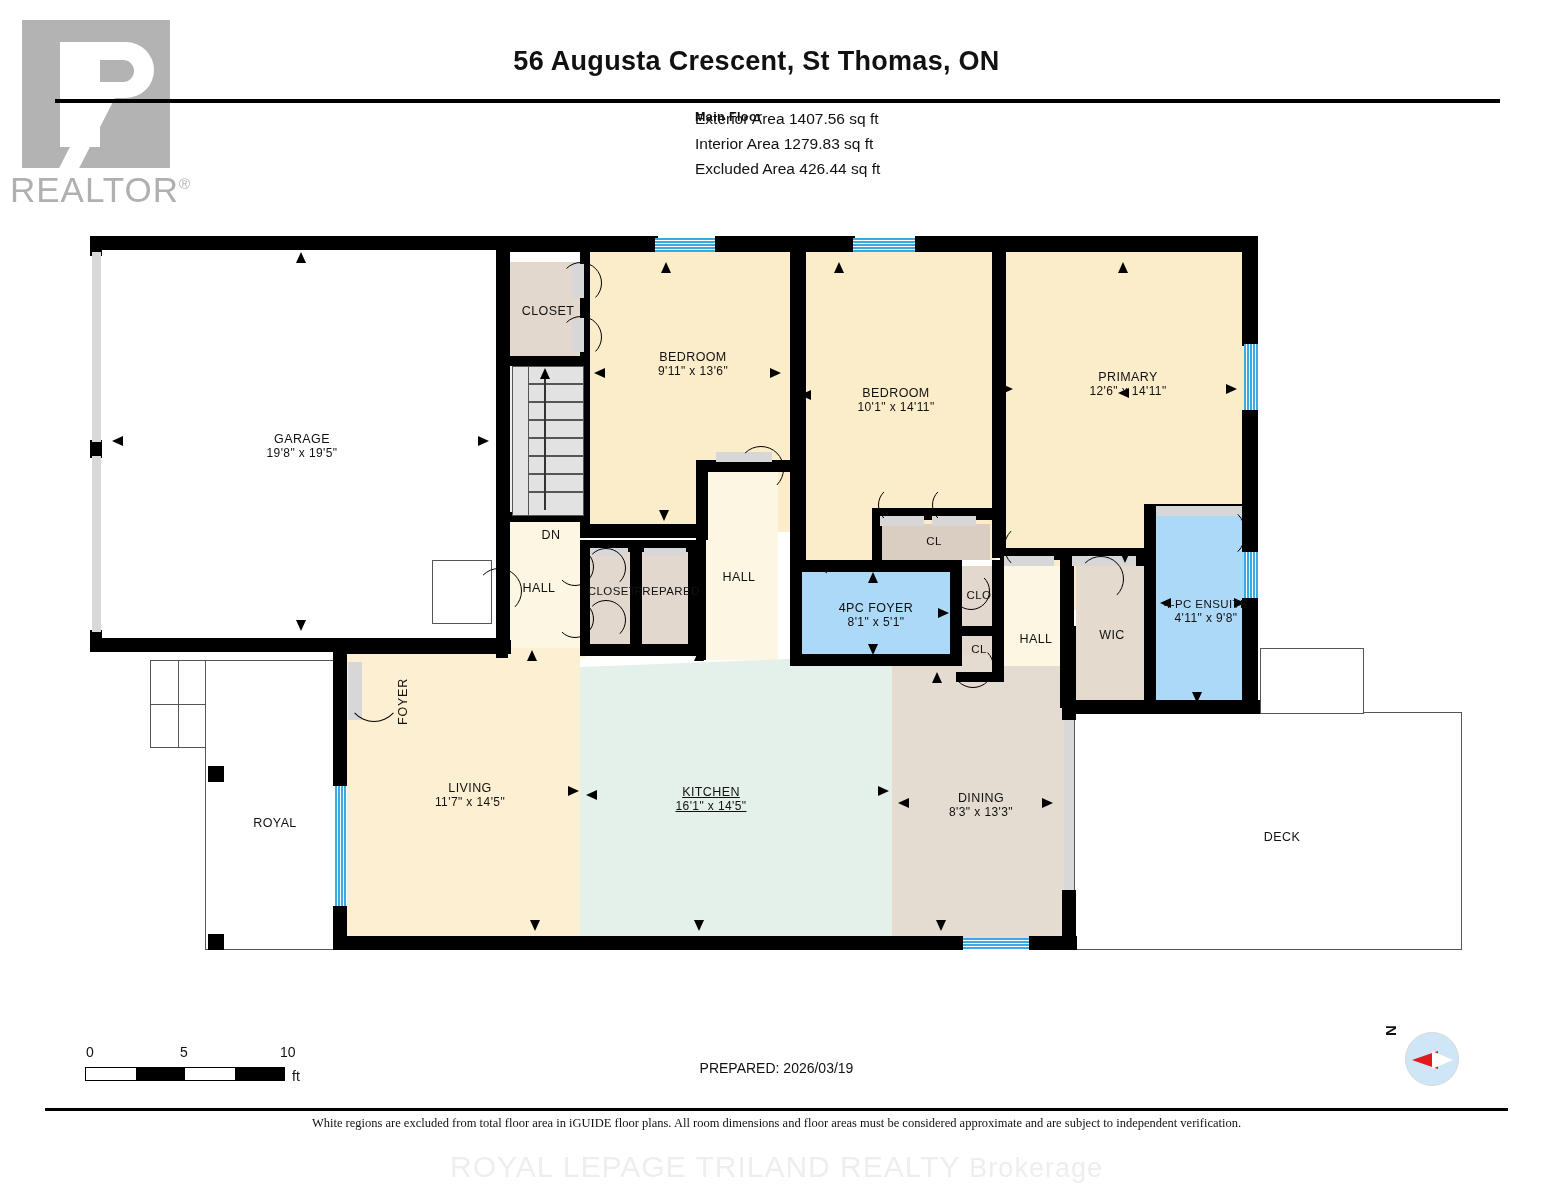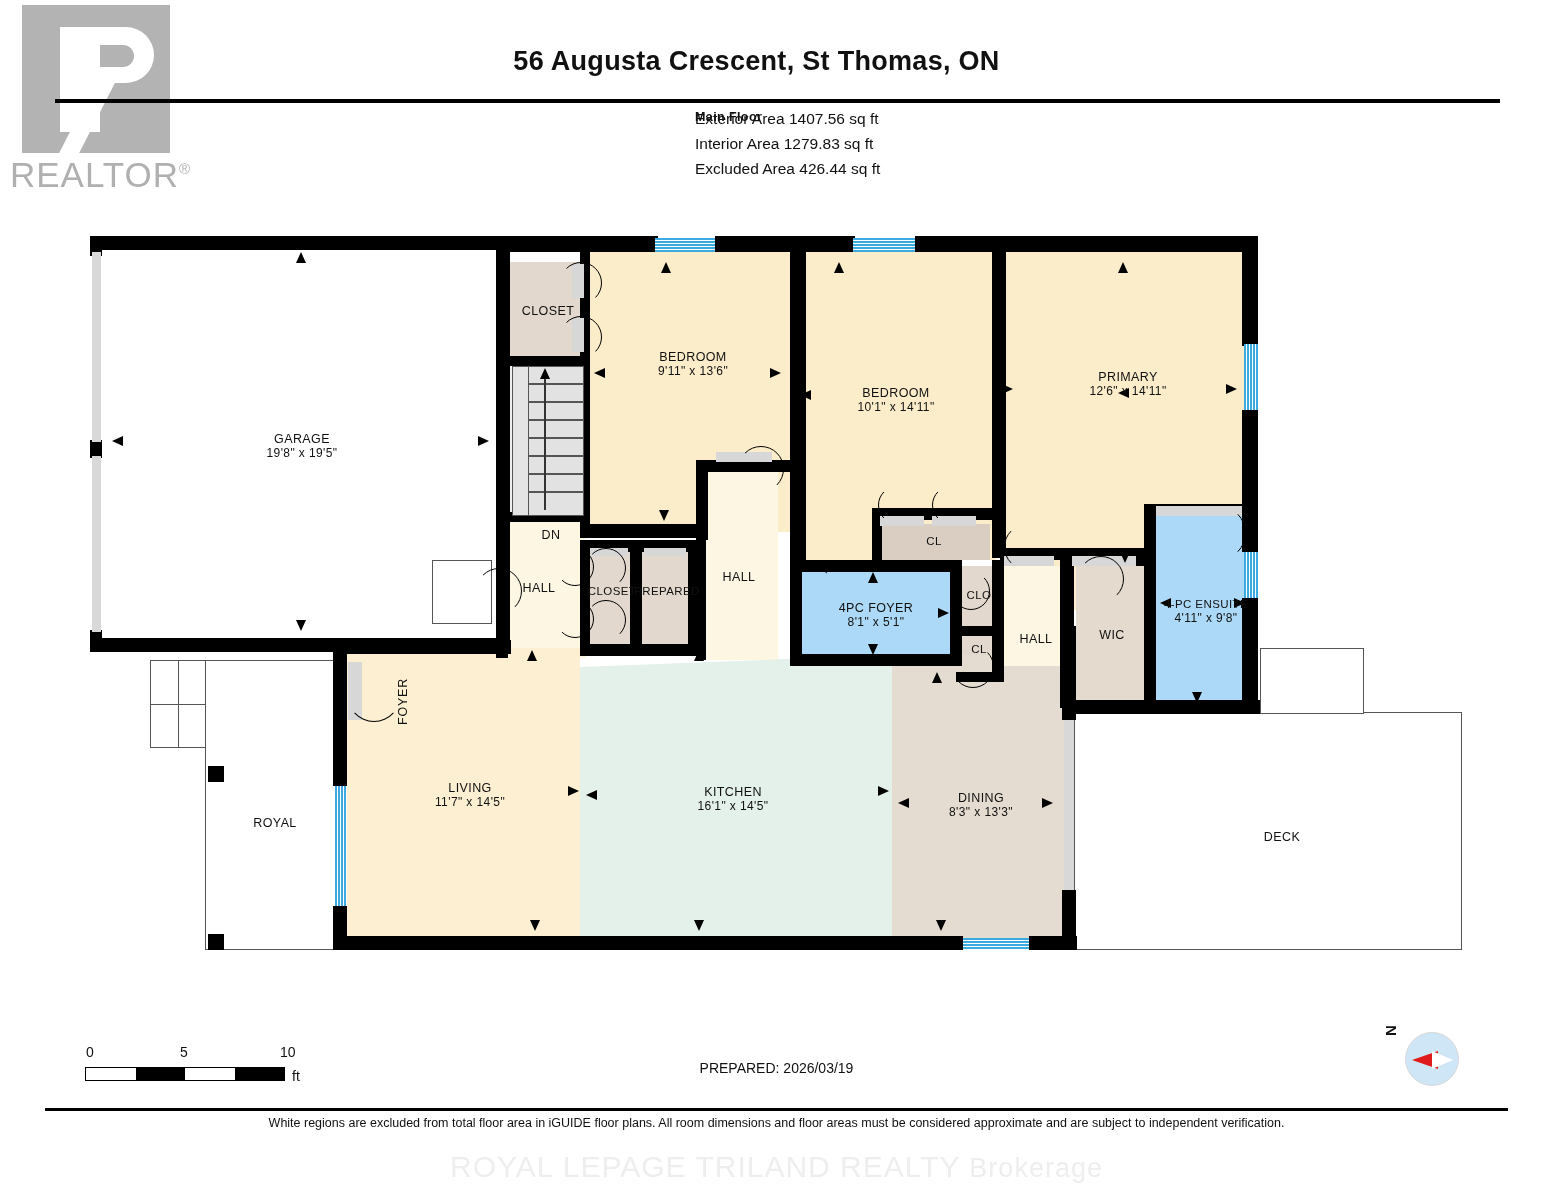--- a/index.html
+++ b/index.html
@@ -1,20 +1,20 @@
 <!DOCTYPE html>
 <html><head>
 <meta charset="utf-8">
 <style>
   html,body{margin:0;padding:0;background:#ffffff;}
   body{width:1553px;height:1200px;position:relative;overflow:hidden;
        font-family:"Liberation Sans","DejaVu Sans",sans-serif;color:#111;}
 
   
-  #realtor-logo{position:absolute;left:10px;top:5px;width:180px;height:200px;}
+  #realtor-logo{position:absolute;left:10px;top:20px;width:180px;height:200px;}
   #realtor-logo .rsq{position:absolute;left:12px;top:0;width:148px;height:148px;background:#b3b3b3;}
   #realtor-logo .rstem{position:absolute;left:38px;top:22px;width:40px;height:105px;background:#fff;}
   #realtor-logo .rbowl{position:absolute;left:78px;top:22px;width:54px;height:56px;background:#fff;
        border-radius:0 28px 28px 0;}
   #realtor-logo .rbowl2{position:absolute;left:78px;top:40px;width:34px;height:22px;background:#b3b3b3;
        border-radius:0 12px 12px 0;}
   #realtor-logo .rleg{position:absolute;left:80px;top:64px;width:20px;height:84px;background:#fff;
        transform:skewX(-27deg);transform-origin:top left;}
   #realtor-logo .rword{position:absolute;left:0;top:150px;font-size:35px;letter-spacing:1px;
        color:#b0b0b0;font-family:"Liberation Sans",sans-serif;}
@@ -68,21 +68,21 @@
   #prepared{position:absolute;left:0;top:1060px;width:1553px;text-align:center;font-size:14px;}
   #compass{position:absolute;left:1405px;top:1032px;width:52px;height:52px;border-radius:50%;
        background:#cfe6f7;border:1.5px solid #d8d8d8;}
   #compass .needle-r{position:absolute;left:6px;top:18px;width:0;height:0;
        border-top:9px solid transparent;border-bottom:9px solid transparent;border-right:26px solid #e01b1b;}
   #compass .needle-w{position:absolute;left:26px;top:18px;width:0;height:0;
        border-top:9px solid transparent;border-bottom:9px solid transparent;border-left:21px solid #ffffff;}
   #compass-n{position:absolute;left:1382px;top:1036px;font-size:15px;font-weight:bold;
        transform:rotate(-90deg);transform-origin:left top;}
   #foot-rule{position:absolute;left:45px;top:1108px;width:1463px;height:3px;background:#000;}
-  #disclaimer{position:absolute;left:0;top:1116px;width:1553px;text-align:center;font-size:12.5px;}
+  #disclaimer{position:absolute;left:0;top:1116px;width:1553px;text-align:center;font-size:12.5px;font-family:Liberation Serif, serif;}
   #watermark{position:absolute;left:0;top:1150px;width:1553px;text-align:center;
        font-size:30px;color:#eeeeee;letter-spacing:1px;white-space:nowrap;}
   #watermark .bk{font-size:27px;}
 </style>
 </head>
 <body>
 
 <div id="realtor-logo">
   <div class="rsq">
     <div class="rstem"></div>
@@ -406,21 +406,21 @@
   <div class="lbl small" style="left:952px;top:642px;width:54px;">
     <span class="nm">CL</span>
   </div>
   <div class="vlbl" style="left:396px;top:725px;">
     <span>FOYER</span>
   </div>
   <div class="lbl" style="left:385px;top:781px;width:170px;">
     <span class="nm">LIVING</span>
     <span class="dim">11'7" x 14'5"</span>
   </div>
-  <div class="lbl" style="left:648px;top:785px;width:170px;">
+  <div class="lbl" style="left:626px;top:785px;width:170px;text-decoration:underline;">
     <span class="nm">KITCHEN</span>
     <span class="dim">16'1" x 14'5"</span>
   </div>
   <div class="lbl" style="left:898px;top:791px;width:166px;">
     <span class="nm">DINING</span>
     <span class="dim">8'3" x 13'3"</span>
   </div>
   <div class="lbl" style="left:225px;top:816px;width:100px;">
     <span class="nm">ROYAL</span>
   </div>

